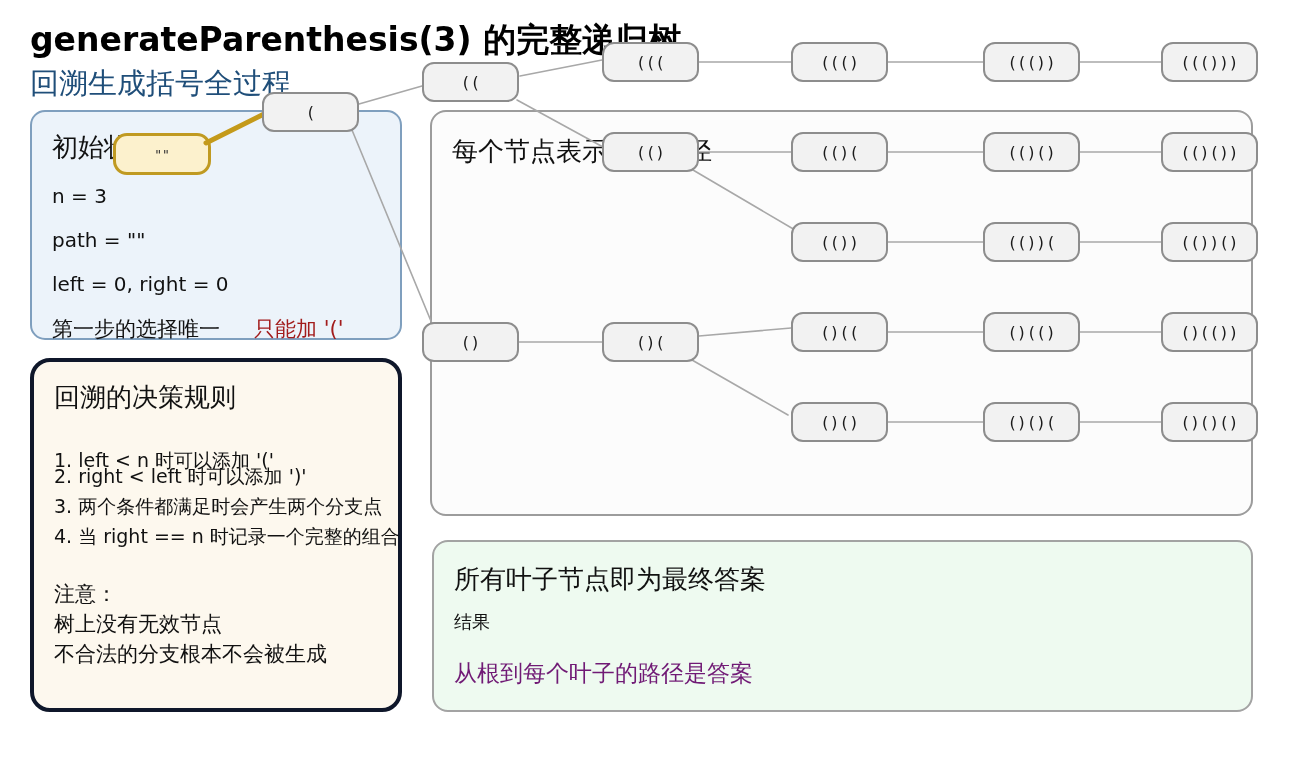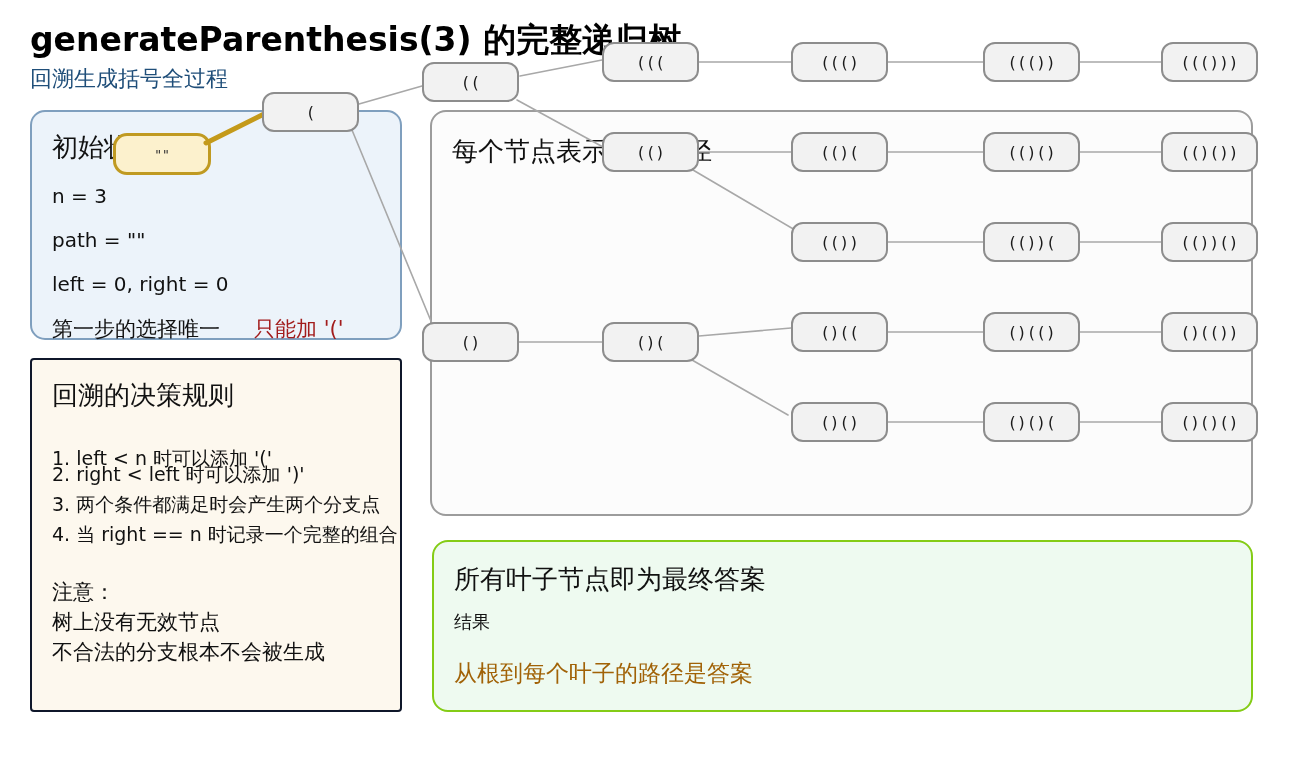--- a/index.html
+++ b/index.html
@@ -1,52 +1,52 @@
 <!DOCTYPE html>
 <html><head>
 <meta charset="utf-8">
 <style>
   html,body{margin:0;padding:0;background:#ffffff;}
   .page{position:relative;width:1300px;height:780px;background:#fff;overflow:hidden;
         font-family:"DejaVu Sans",sans-serif;color:#111;}
   
   .title{position:absolute;left:30px;top:18px;font-size:33px;font-weight:bold;color:#000;
          white-space:nowrap;z-index:1;}
-  .subtitle{position:absolute;left:30px;top:64px;font-size:22px;color:#1f4e79;z-index:1;}
+  .subtitle{position:absolute;left:30px;top:64px;font-size:29px;color:#1f4e79;z-index:1;}
   
   .panel{position:absolute;box-sizing:border-box;z-index:2;}
   .state-box{left:30px;top:110px;width:372px;height:230px;background:#ecf3fa;
              border:2px solid #7f9fbe;border-radius:15px;}
   .rules-box{left:30px;top:358px;width:372px;height:354px;background:#fdf8ee;
-             border:2px solid #0f172a;border-radius:4px;}
+             border:4px solid #0f172a;border-radius:20px;}
   .tree-box{left:430px;top:110px;width:823px;height:406px;background:#fcfcfc;
             border:2px solid #9c9c9c;border-radius:16px;}
   .result-box{left:432px;top:540px;width:821px;height:172px;background:#eefaf0;
-              border:2px solid #84cc16;border-radius:16px;}
+              border:2px solid #a3a3a3;border-radius:16px;}
   .box-title{position:absolute;left:20px;top:18px;font-size:26px;color:#111;white-space:nowrap;}
   
   .state-line{position:absolute;left:20px;font-size:20px;color:#111;white-space:nowrap;}
   .sl1{top:72px;} .sl2{top:116px;} .sl3{top:160px;}
   .state-note{position:absolute;left:20px;top:203px;font-size:21px;white-space:nowrap;}
   .state-note .red{color:#a21c1c;margin-left:34px;}
   .root-node{position:absolute;left:81px;top:21px;width:98px;height:42px;box-sizing:border-box;
              background:#fcf1cd;border:3px solid #c09a21;border-radius:14px;
              display:flex;align-items:center;justify-content:center;
              font-family:"DejaVu Sans Mono",monospace;font-size:13px;color:#333;}
   
   .rule{position:absolute;left:20px;font-size:19px;white-space:nowrap;color:#111;}
   .r0{top:72px;margin-top:14px;} .r1{top:102px;} .r2{top:132px;} .r3{top:162px;}
   .rnote{position:absolute;left:20px;font-size:21px;white-space:nowrap;color:#111;}
   .n0{top:218px;} .n1{top:248px;} .n2{top:278px;}
   
   .tree-label{position:absolute;left:20px;top:22px;font-size:26px;color:#111;white-space:nowrap;}
   
   .g1{position:absolute;left:20px;top:20px;font-size:26px;color:#111;white-space:nowrap;}
   .g2{position:absolute;left:20px;top:68px;font-size:18px;color:#111;white-space:nowrap;}
-  .g3{position:absolute;left:20px;top:116px;font-size:23px;color:#a16207;white-space:nowrap;}
+  .g3{position:absolute;left:20px;top:116px;font-size:23px;color:#701a75;white-space:nowrap;}
   
   .edges{position:absolute;left:0;top:0;z-index:3;pointer-events:none;}
   .nodes-layer{position:absolute;left:0;top:0;width:1300px;height:780px;z-index:4;pointer-events:none;}
   .tnode{position:absolute;width:97px;height:40px;box-sizing:border-box;background:#f2f2f2;
          border:2px solid #8d8d8d;border-radius:12px;display:flex;align-items:center;
          justify-content:center;font-family:"DejaVu Sans Mono",monospace;font-size:16px;color:#1a1a1a;}
 </style>
 </head>
 <body>
 

